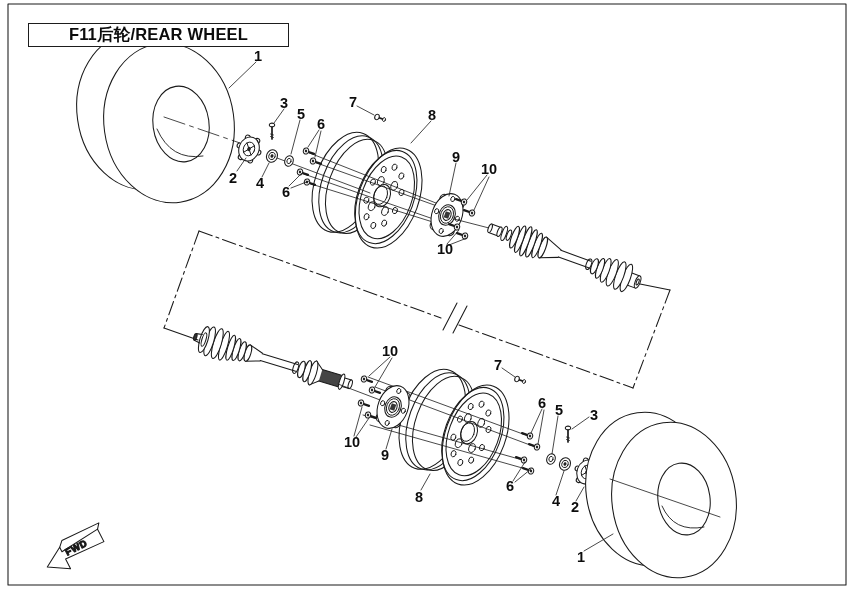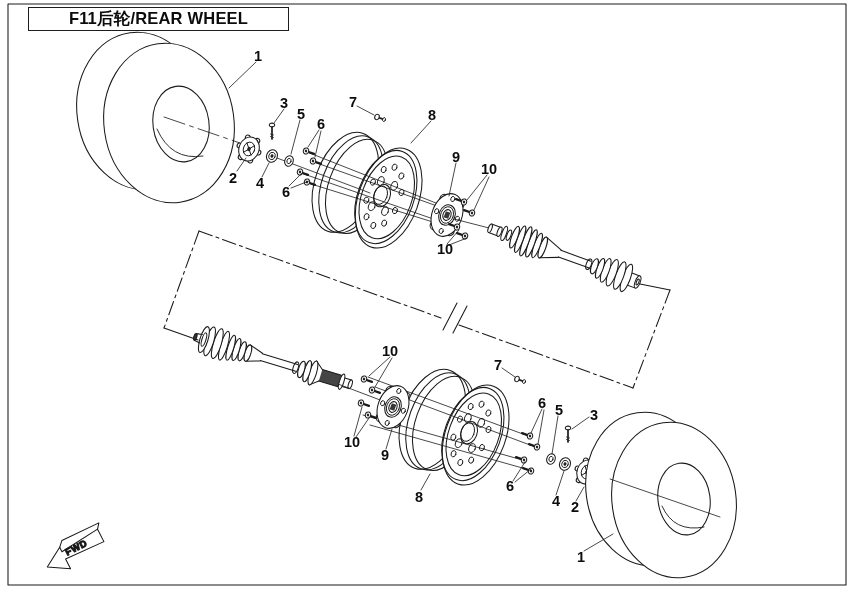--- a/index.html
+++ b/index.html
@@ -1,19 +1,19 @@
 <!DOCTYPE html>
 <html><head>
 <meta charset="utf-8">
 <style>
   html,body{margin:0;padding:0;background:#fff;}
   .stage{position:relative;width:860px;height:600px;background:#fff;overflow:hidden;
          font-family:"Liberation Sans",sans-serif;}
   .stage svg{position:absolute;left:0;top:0;}
-  .title-box{position:absolute;left:28px;top:7px;width:261px;height:24px;
+  .title-box{position:absolute;left:28px;top:23px;width:261px;height:24px;
              border:1.5px solid #1d1d1d;background:#fff;box-sizing:border-box;
              display:flex;align-items:center;justify-content:center;
              font:700 16.5px "Liberation Sans",sans-serif;color:#0c0c0c;letter-spacing:.2px;
              white-space:nowrap;}
   .callout{position:absolute;transform:translate(-50%,-50%);
            font:700 14.5px "Liberation Sans",sans-serif;color:#0c0c0c;line-height:1;}
   
   .s{stroke:#1a1a1a;fill:none;stroke-width:1.05;stroke-linecap:round;stroke-linejoin:round;}
   .w{fill:#ffffff;}
   .thin{stroke-width:.8;}

